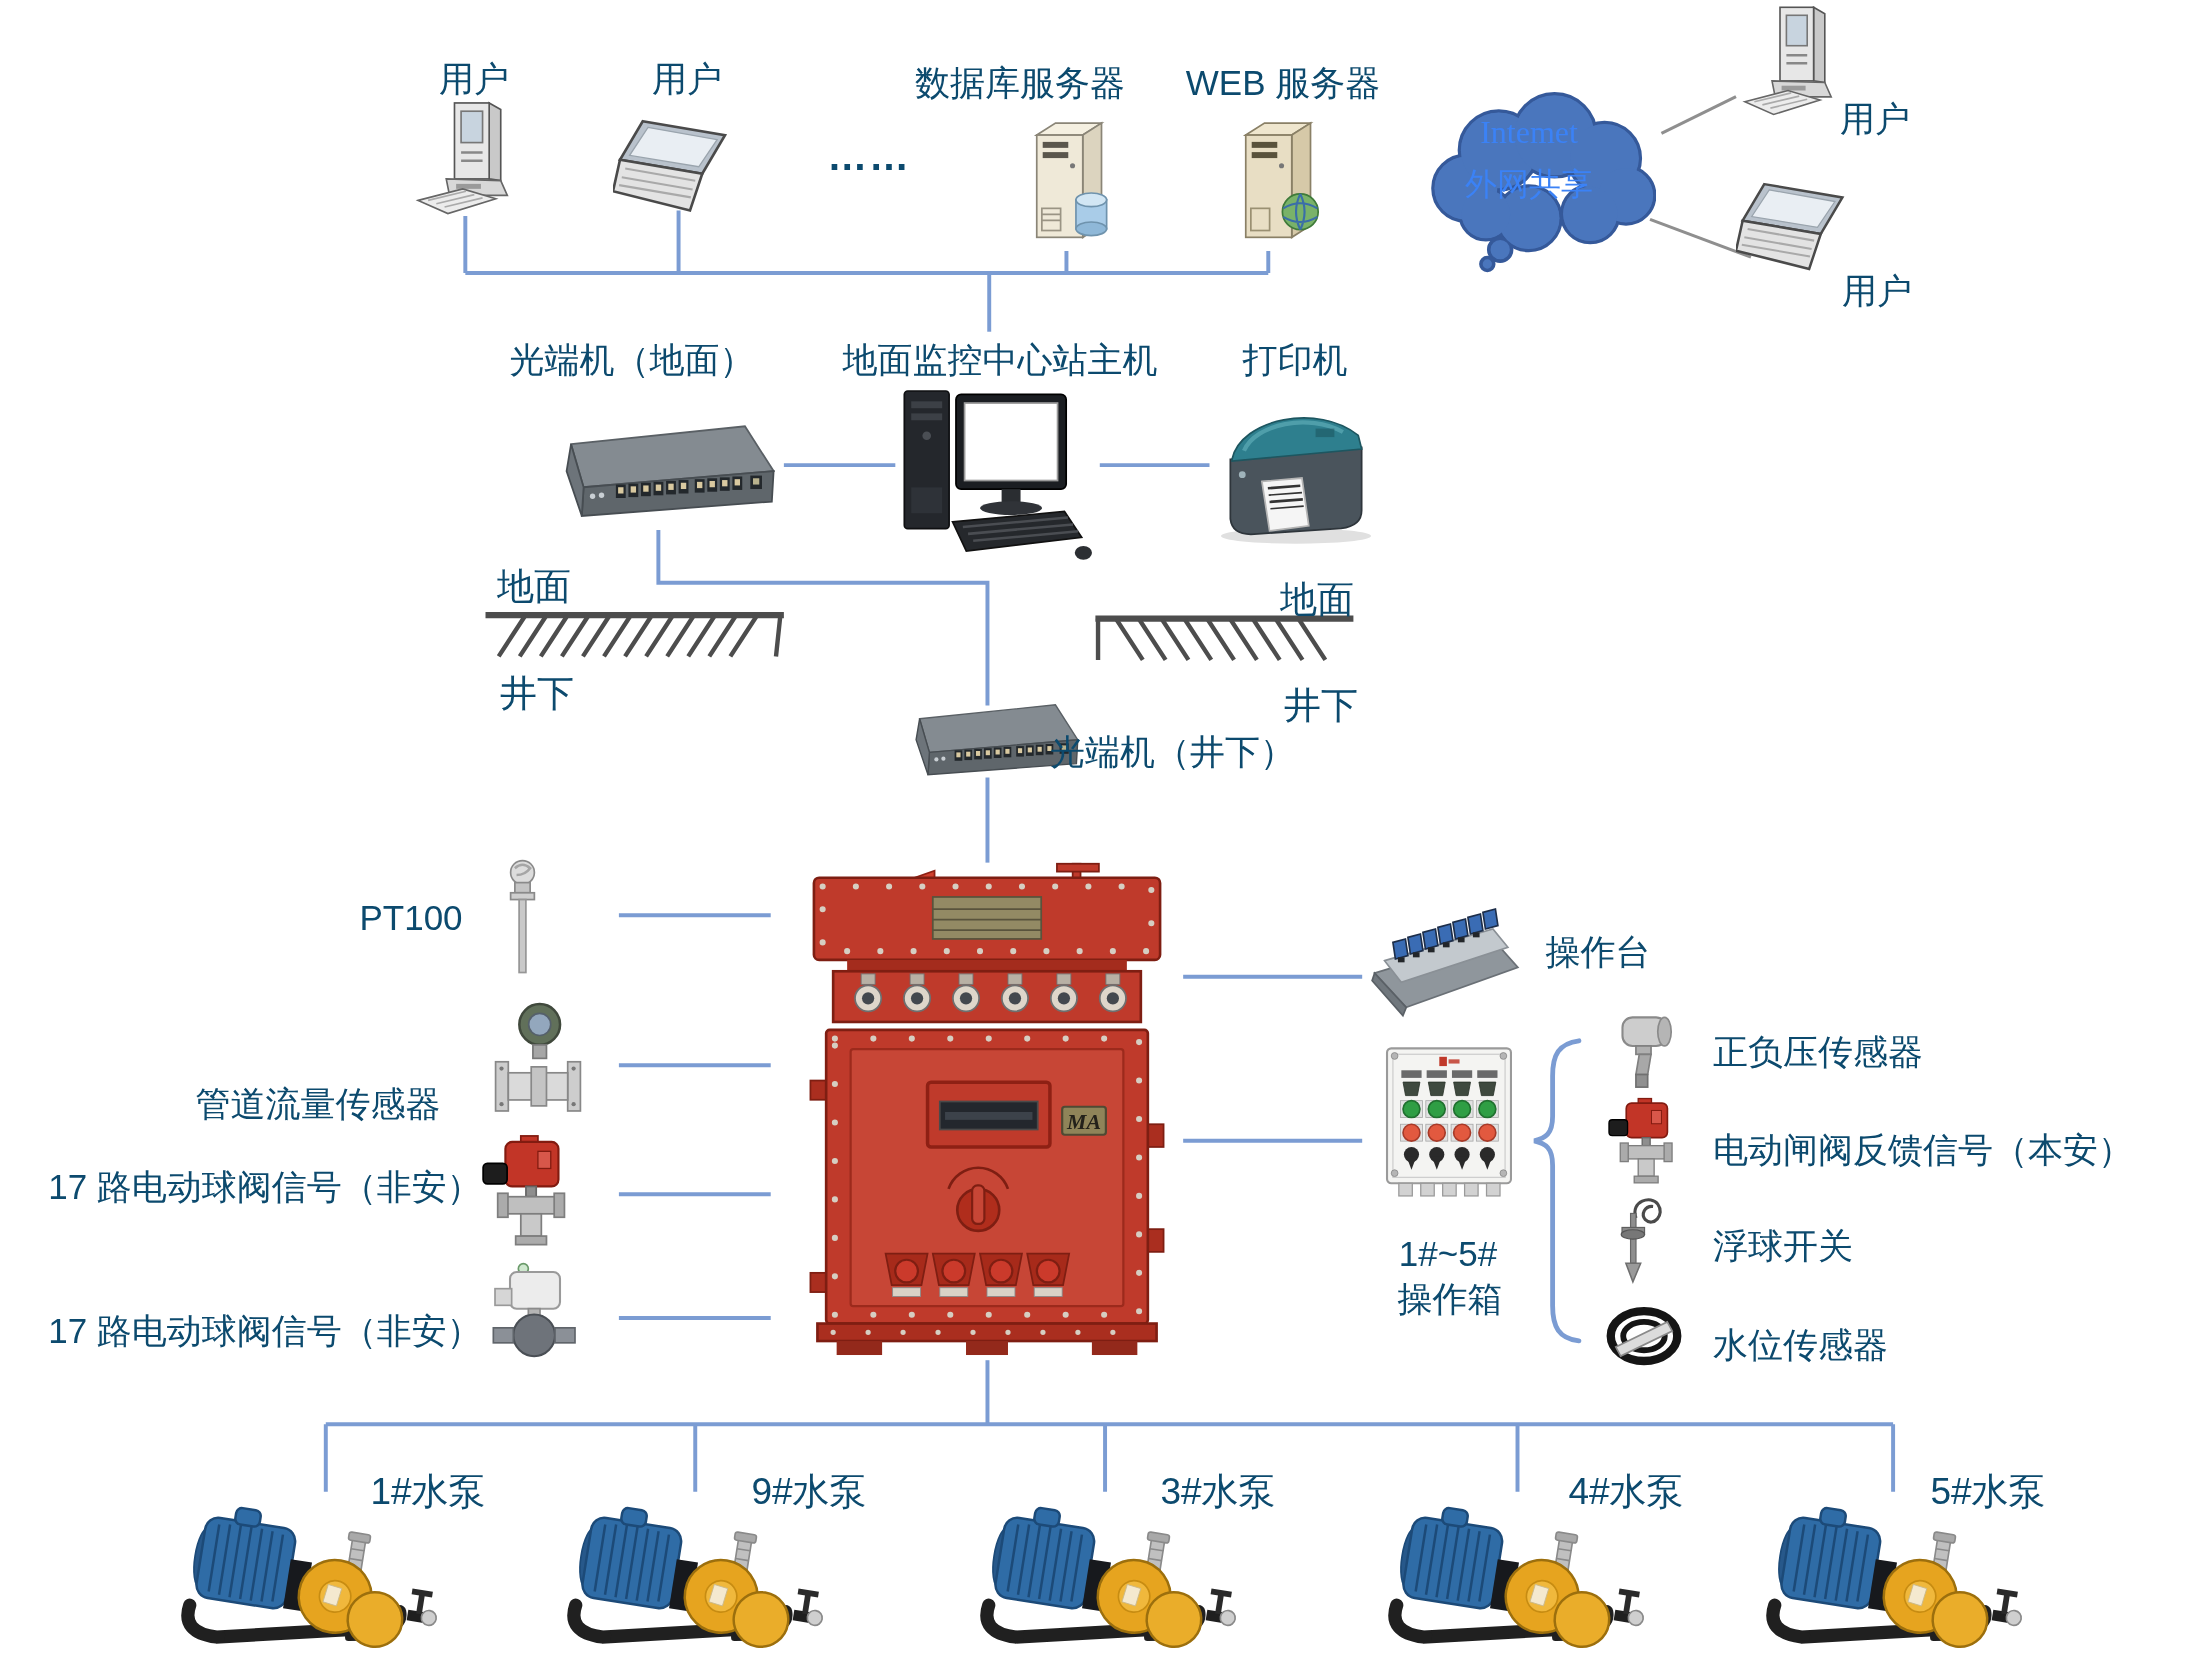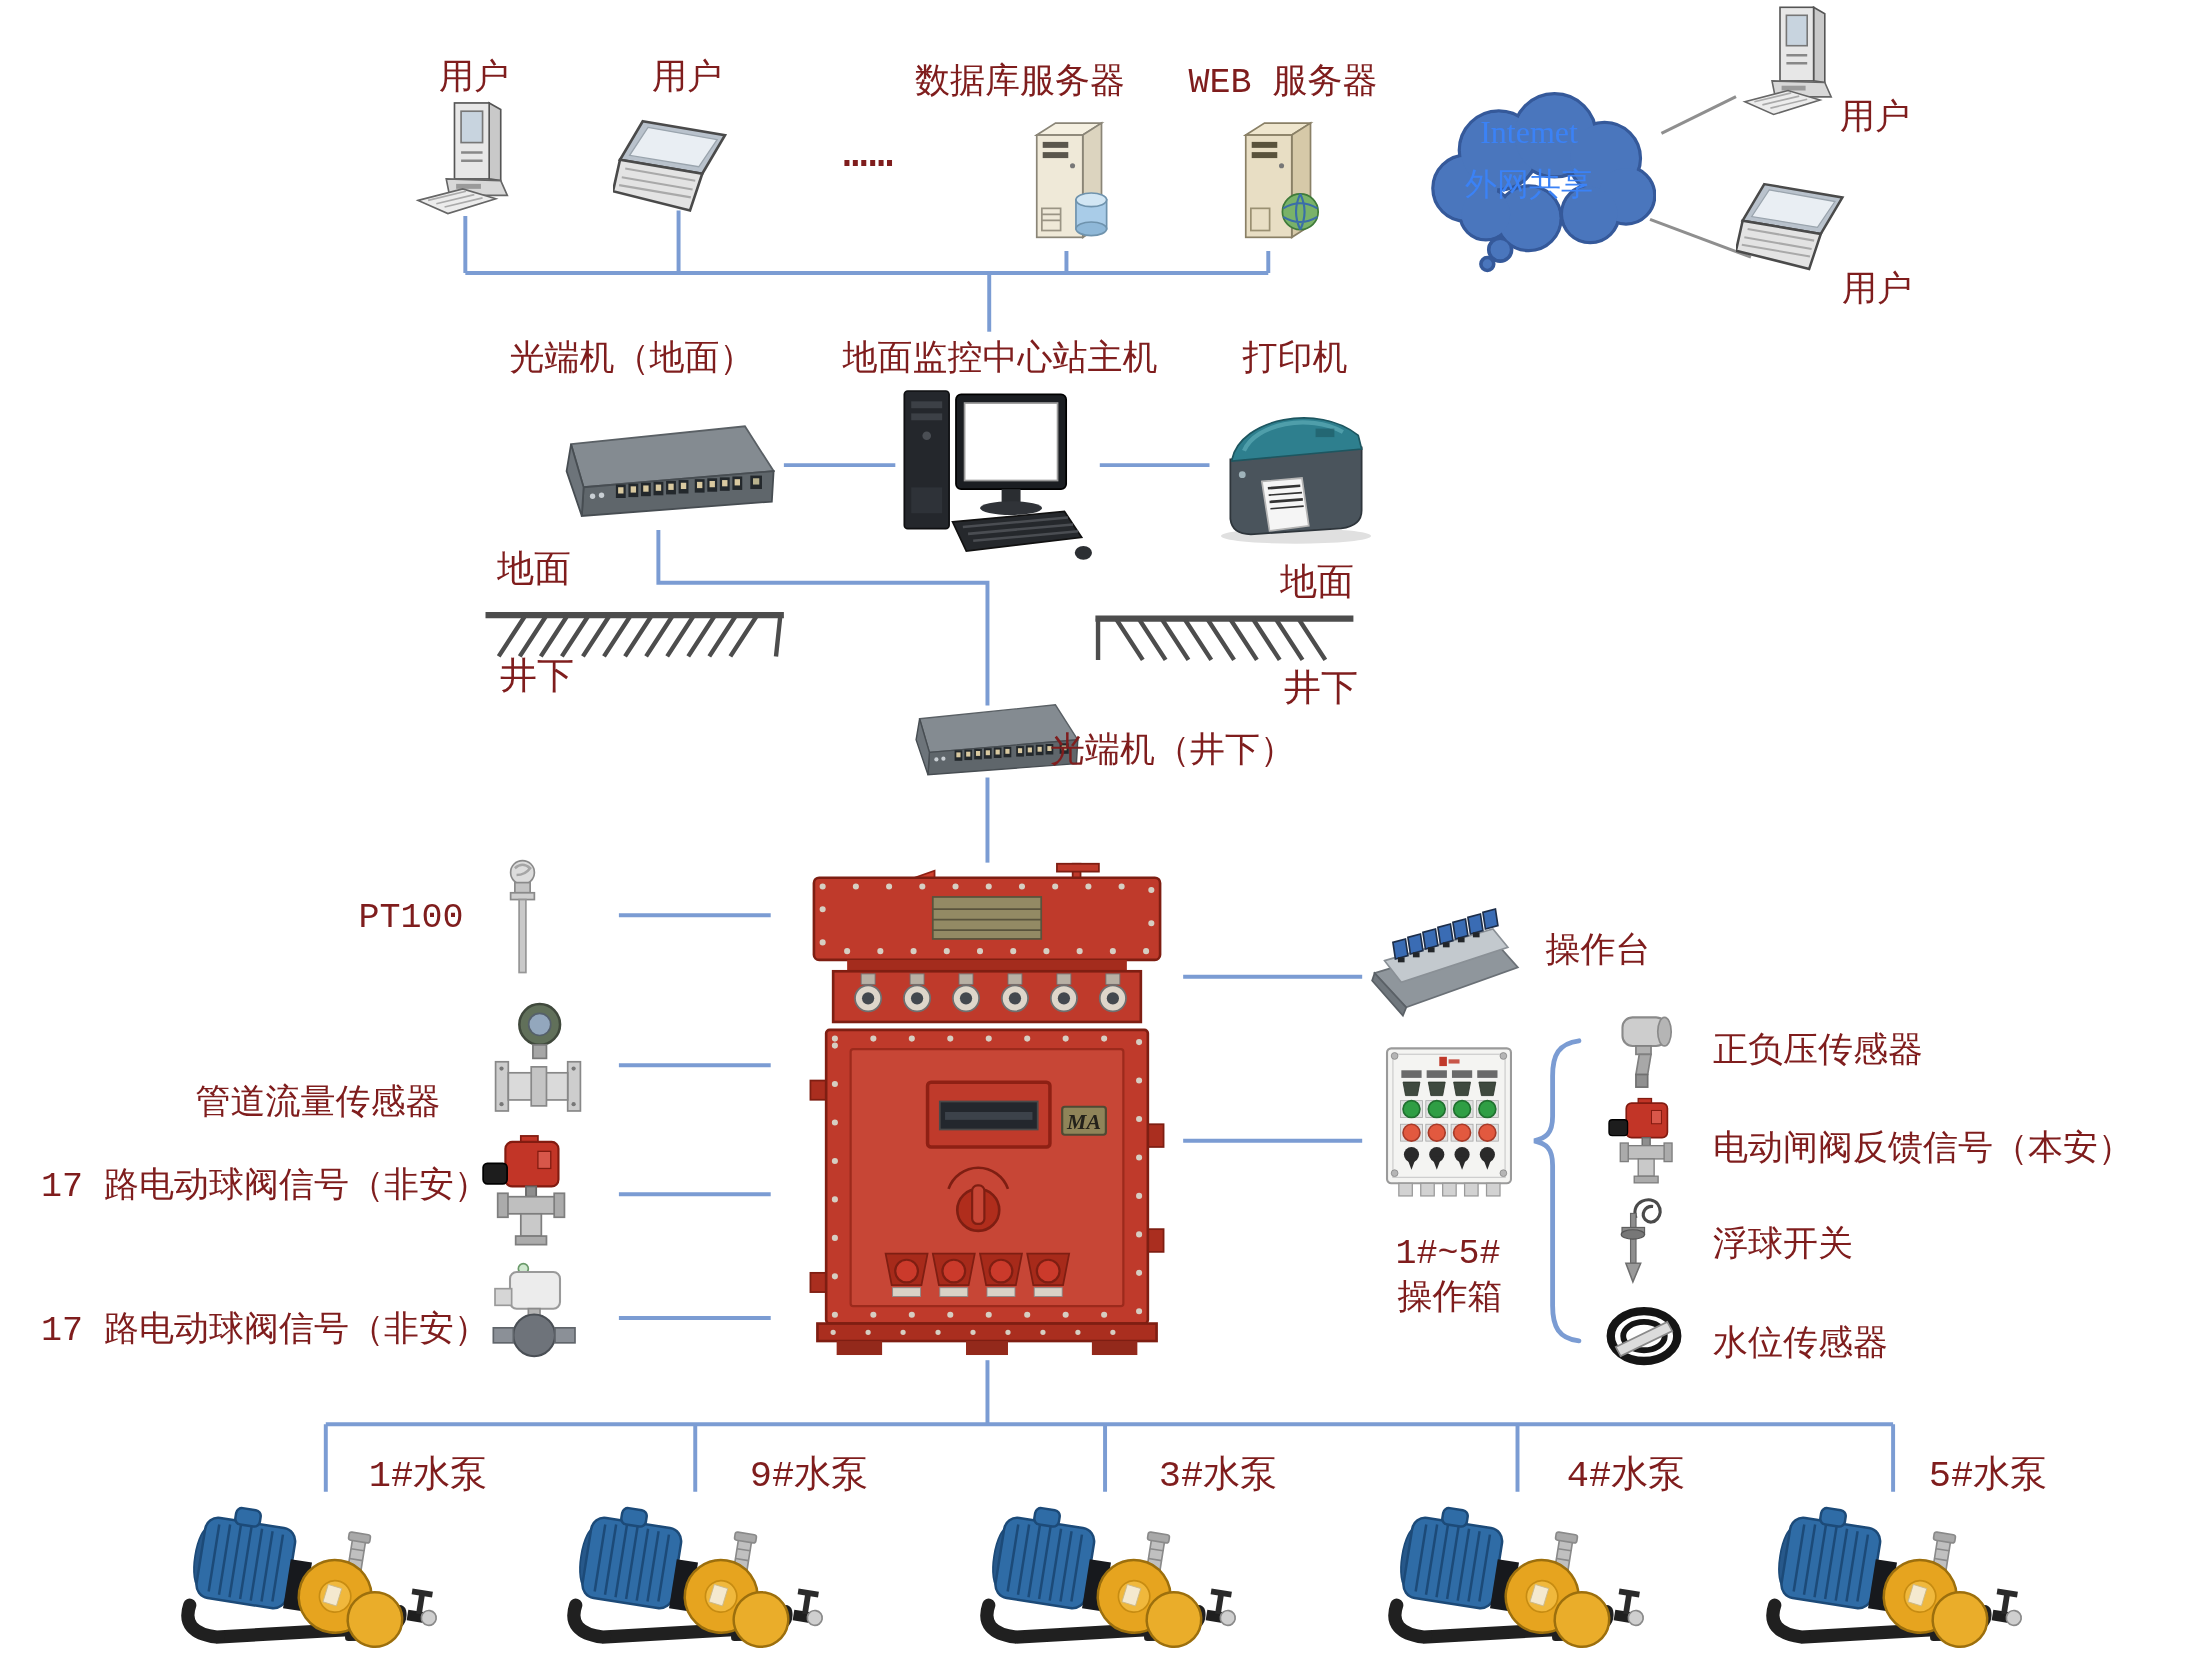--- a/index.html
+++ b/index.html
@@ -7,25 +7,25 @@
     position:relative;
     width:2211px;height:1677px;
     background:#ffffff;
     overflow:hidden;
     font-family:"Liberation Serif","DejaVu Serif",serif;
   }
   .wires{position:absolute;left:0;top:0;width:2211px;height:1677px;}
   .lbl{
     position:absolute;
     transform:translate(-50%,-50%);
-    font-family:Liberation Mono, monospace;
-    font-size:35px;color:#7f1d1d;white-space:nowrap;line-height:1.1;
+    font-family:Liberation Sans, sans-serif;
+    font-size:35px;color:#0c4a6e;white-space:nowrap;line-height:1.1;
   }
   .lbl.la{transform:translate(0,-50%);}
-  .lbl.s42{font-size:37px;}
+  .lbl.s42{font-size:37px;margin-top:16px;}
   .lbl.dots{font-size:40px;font-weight:bold;letter-spacing:1.8px;}
   .cloudtxt{
     position:absolute;transform:translate(-50%,-50%);
     color:#3b82f6;font-size:32px;text-align:center;line-height:1.45;white-space:nowrap;
   }
   .ic{position:absolute;}
   .ic svg{width:100%;height:100%;display:block;}
 </style>
 </head>
 <body>

